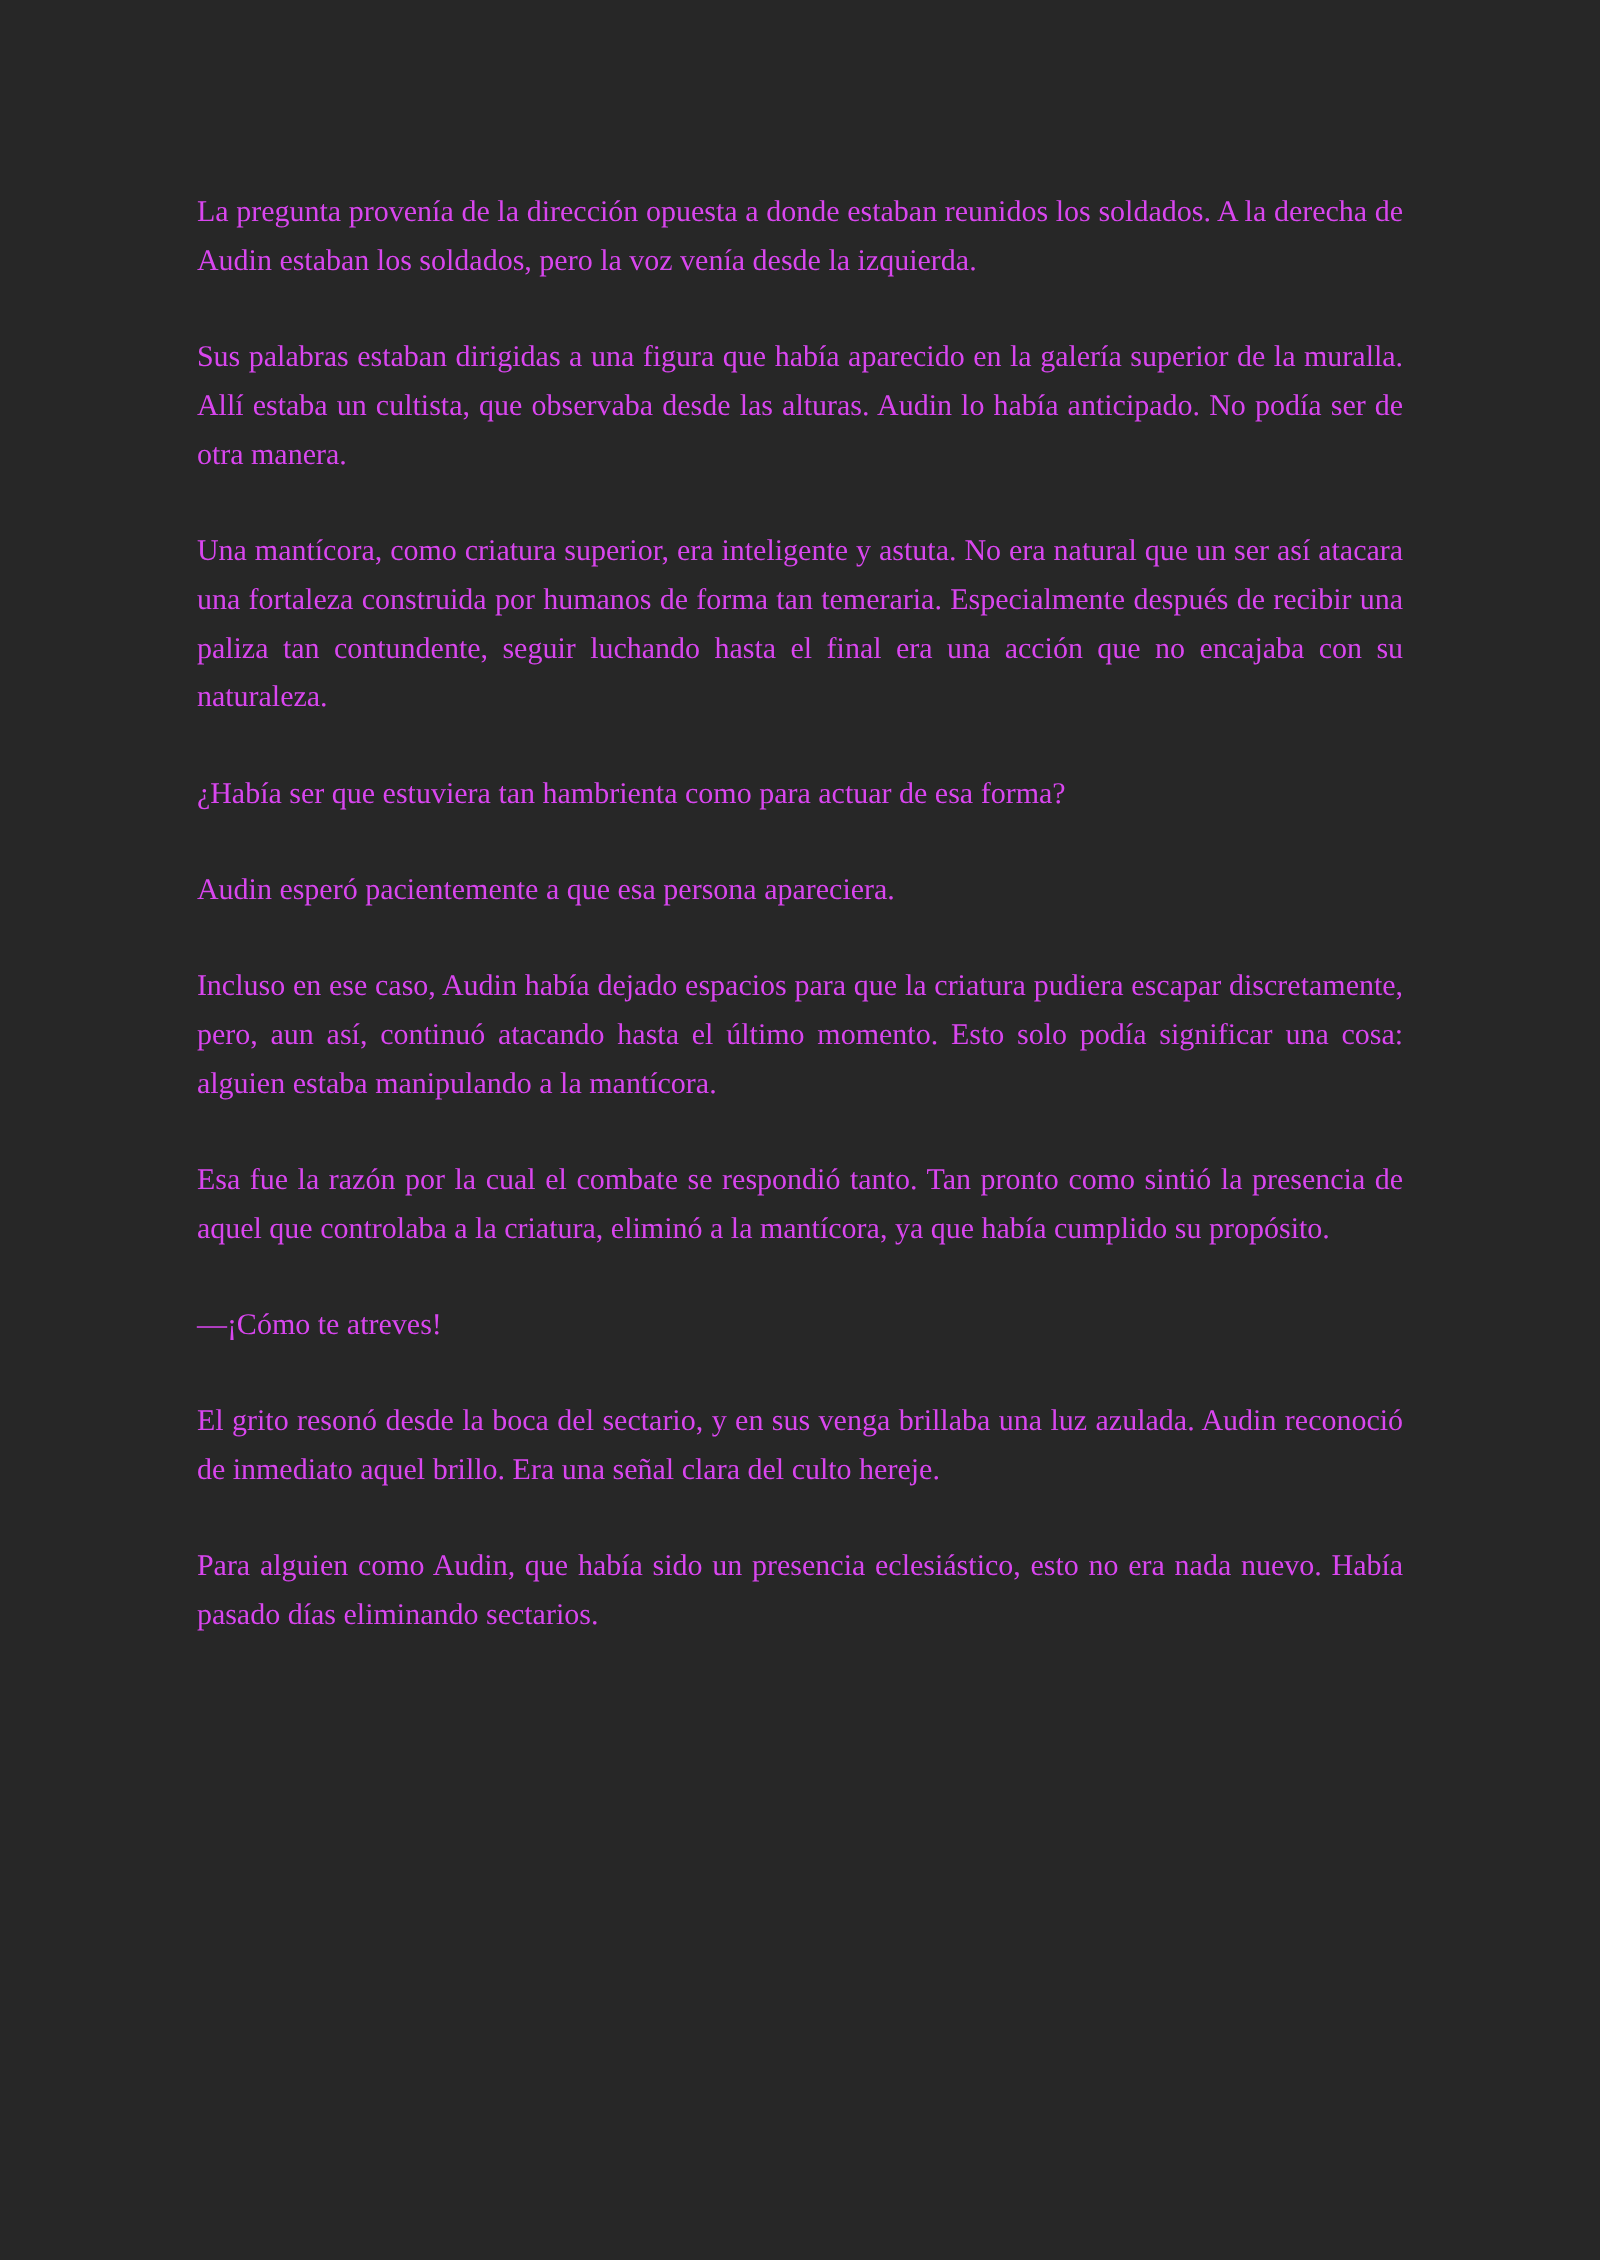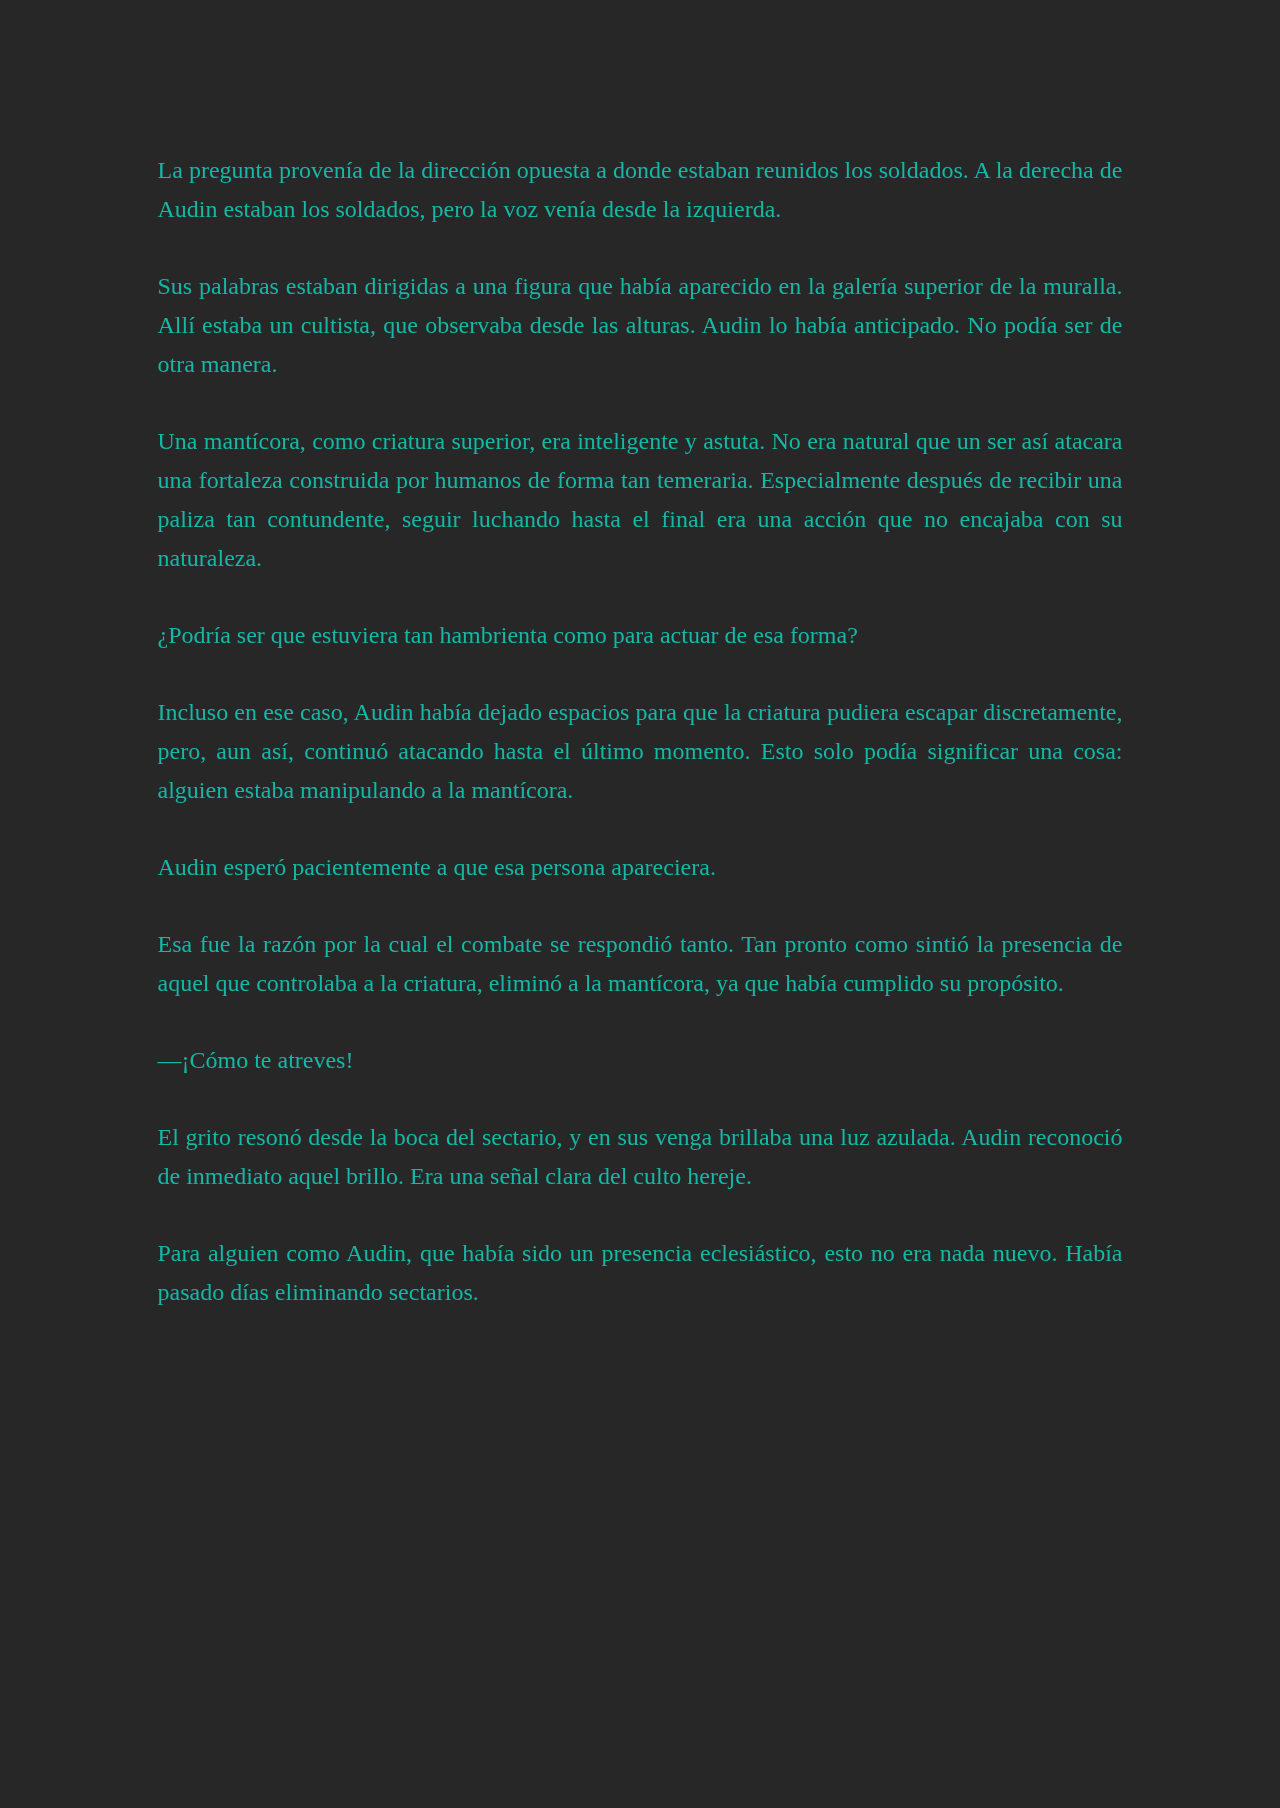--- a/index.html
+++ b/index.html
@@ -13,37 +13,37 @@
     height: 1808px;
     overflow: hidden;
   }
   .reader {
     width: 965px;
     margin: 0 auto;
     padding-top: 151px;
     font-family: "Liberation Serif", "DejaVu Serif", serif;
     font-size: 24px;
     line-height: 39px;
-    color: #14b8a6;
+    color: #d946ef;
     text-align: justify;
     text-justify: inter-word;
   }
   .reader p {
     margin: 0 0 38px 0;
     padding: 0;
   }
 </style>
 </head>
 <body>
 
 <main class="reader" id="reader">
 
 <p>La pregunta provenía de la dirección opuesta a donde estaban reunidos los soldados. A la derecha de Audin estaban los soldados, pero la voz venía desde la izquierda.</p>
     <p>Sus palabras estaban dirigidas a una figura que había aparecido en la galería superior de la muralla. Allí estaba un cultista, que observaba desde las alturas. Audin lo había anticipado. No podía ser de otra manera.</p>
     <p>Una mantícora, como criatura superior, era inteligente y astuta. No era natural que un ser así atacara una fortaleza construida por humanos de forma tan temeraria. Especialmente después de recibir una paliza tan contundente, seguir luchando hasta el final era una acción que no encajaba con su naturaleza.</p>
-    <p>¿Podría ser que estuviera tan hambrienta como para actuar de esa forma?</p>
+    <p>¿Había ser que estuviera tan hambrienta como para actuar de esa forma?</p>
+    <p>Audin esperó pacientemente a que esa persona apareciera.</p>
     <p>Incluso en ese caso, Audin había dejado espacios para que la criatura pudiera escapar discretamente, pero, aun así, continuó atacando hasta el último momento. Esto solo podía significar una cosa: alguien estaba manipulando a la mantícora.</p>
-    <p>Audin esperó pacientemente a que esa persona apareciera.</p>
     <p>Esa fue la razón por la cual el combate se respondió tanto. Tan pronto como sintió la presencia de aquel que controlaba a la criatura, eliminó a la mantícora, ya que había cumplido su propósito.</p>
     <p>—¡Cómo te atreves!</p>
     <p>El grito resonó desde la boca del sectario, y en sus venga brillaba una luz azulada. Audin reconoció de inmediato aquel brillo. Era una señal clara del culto hereje.</p>
     <p>Para alguien como Audin, que había sido un presencia eclesiástico, esto no era nada nuevo. Había pasado días eliminando sectarios.</p>
   </main>
 
 </body></html>

